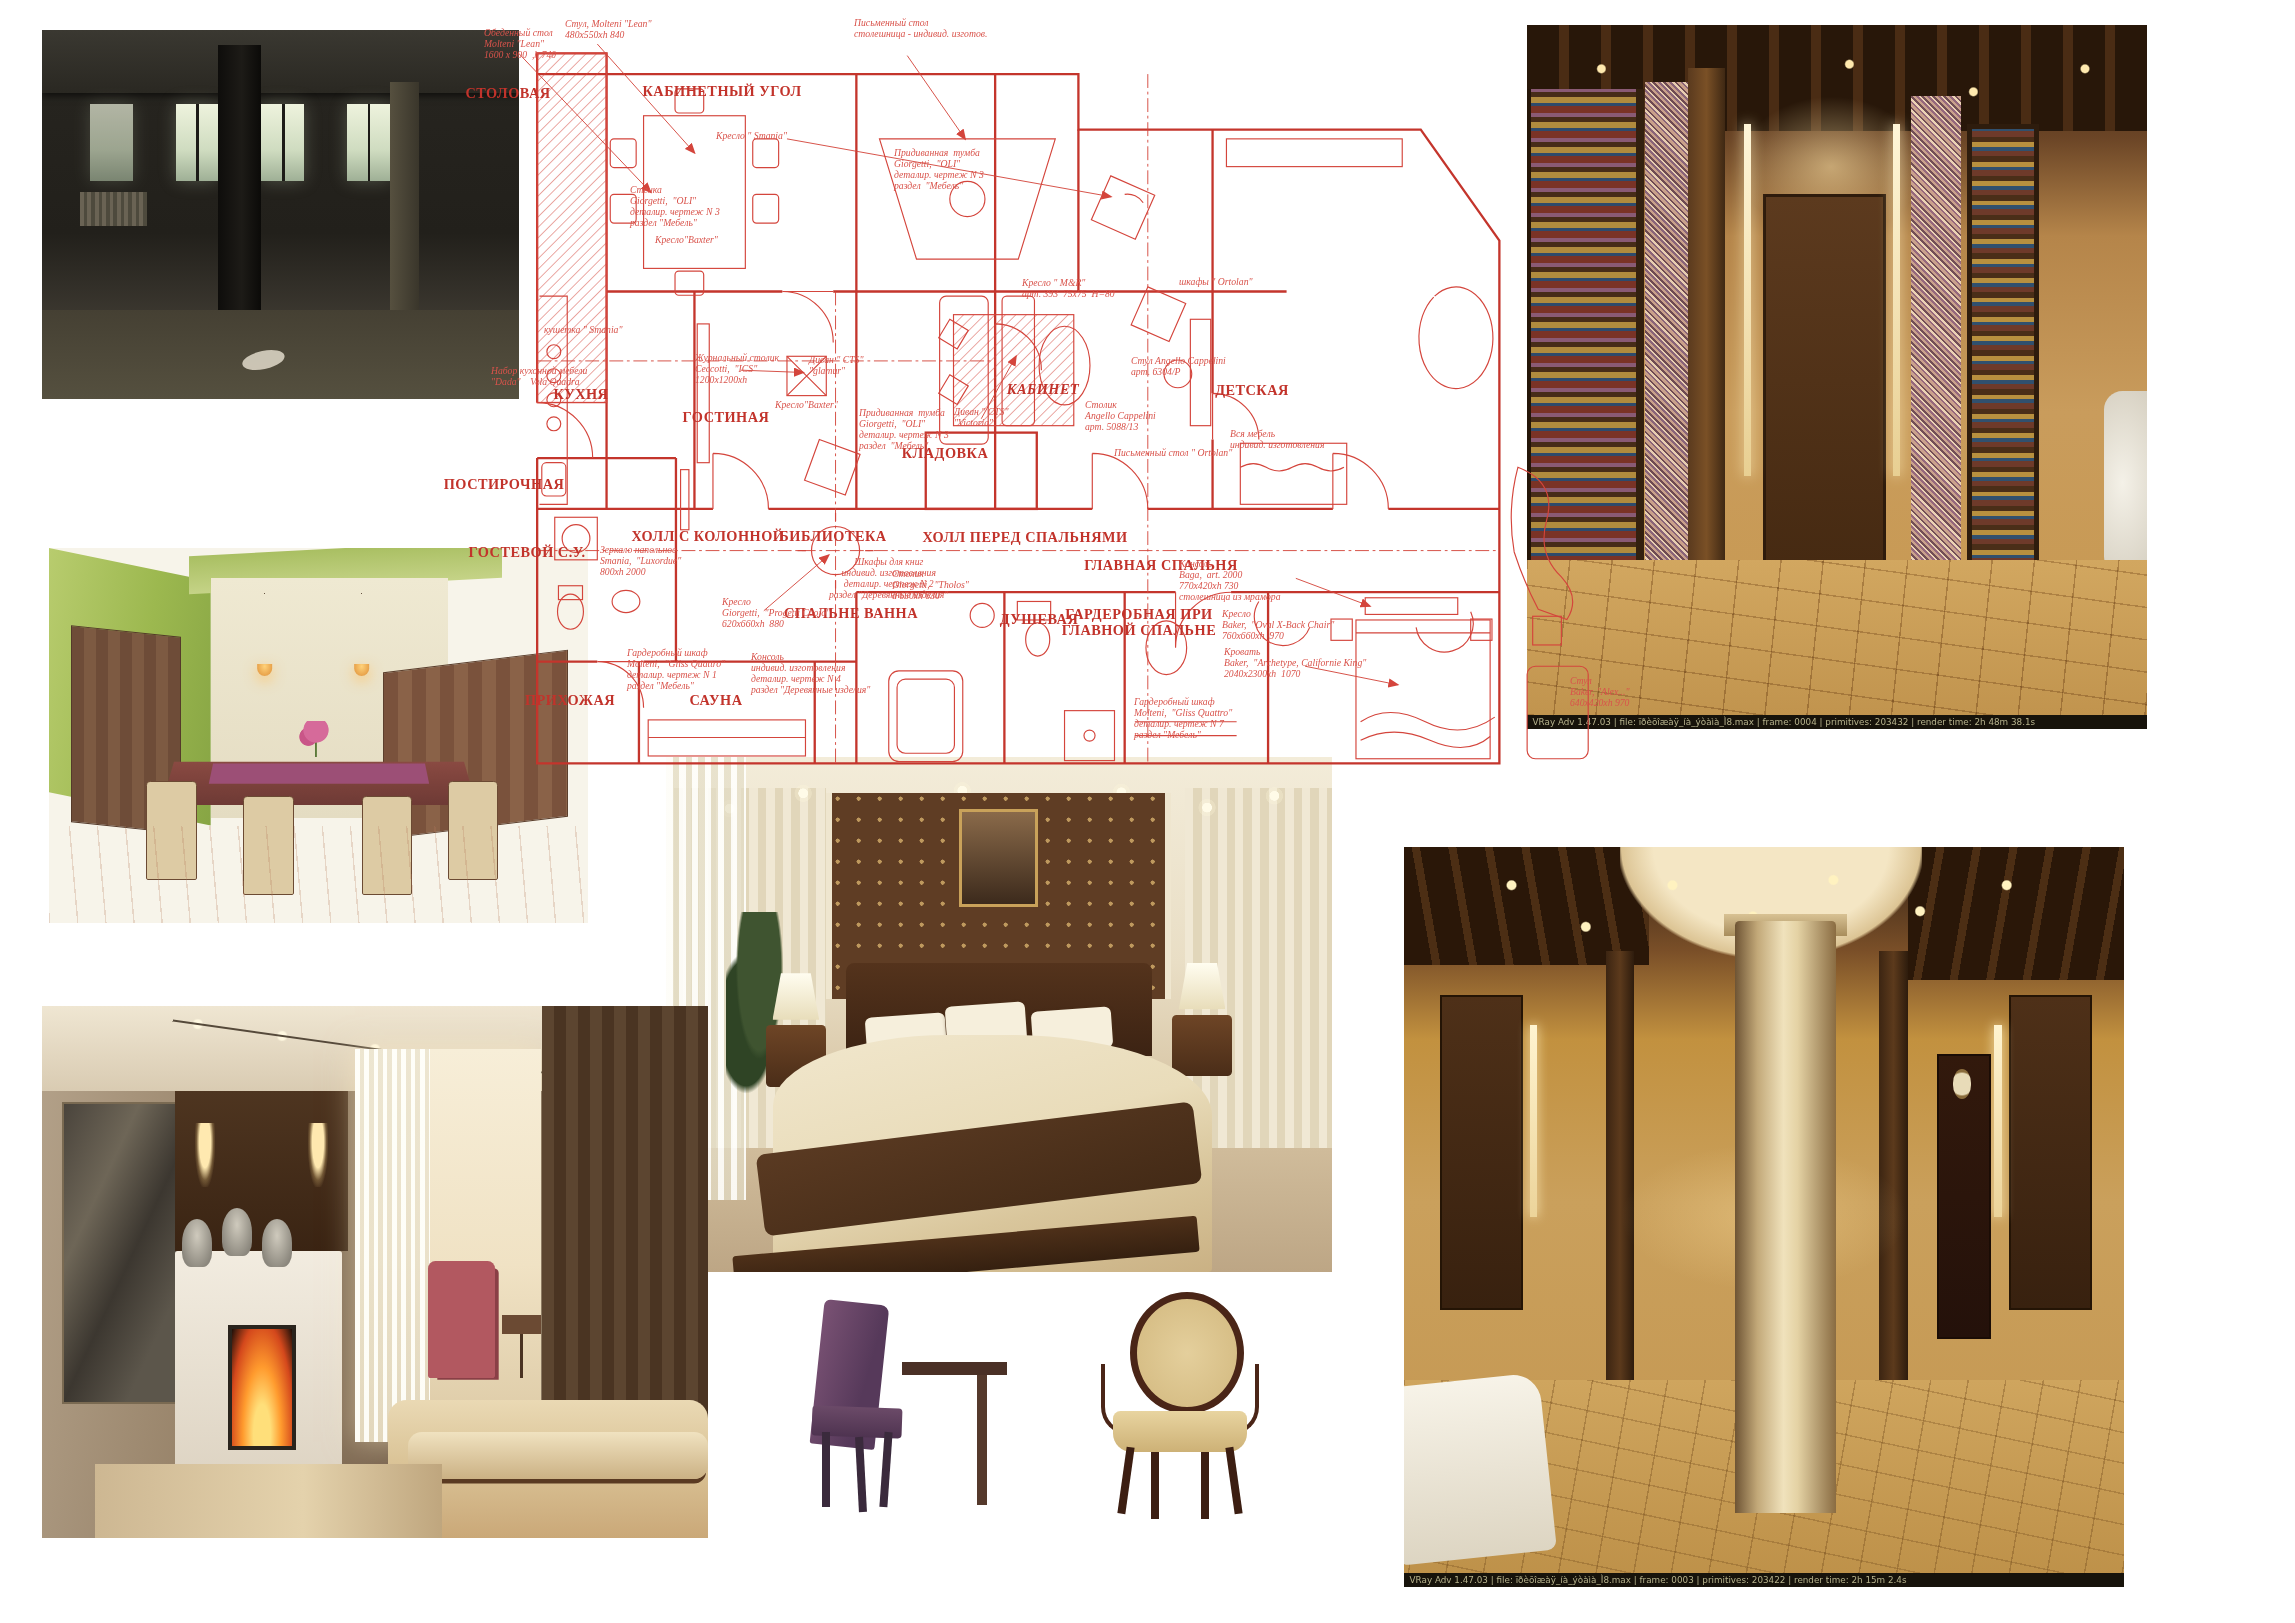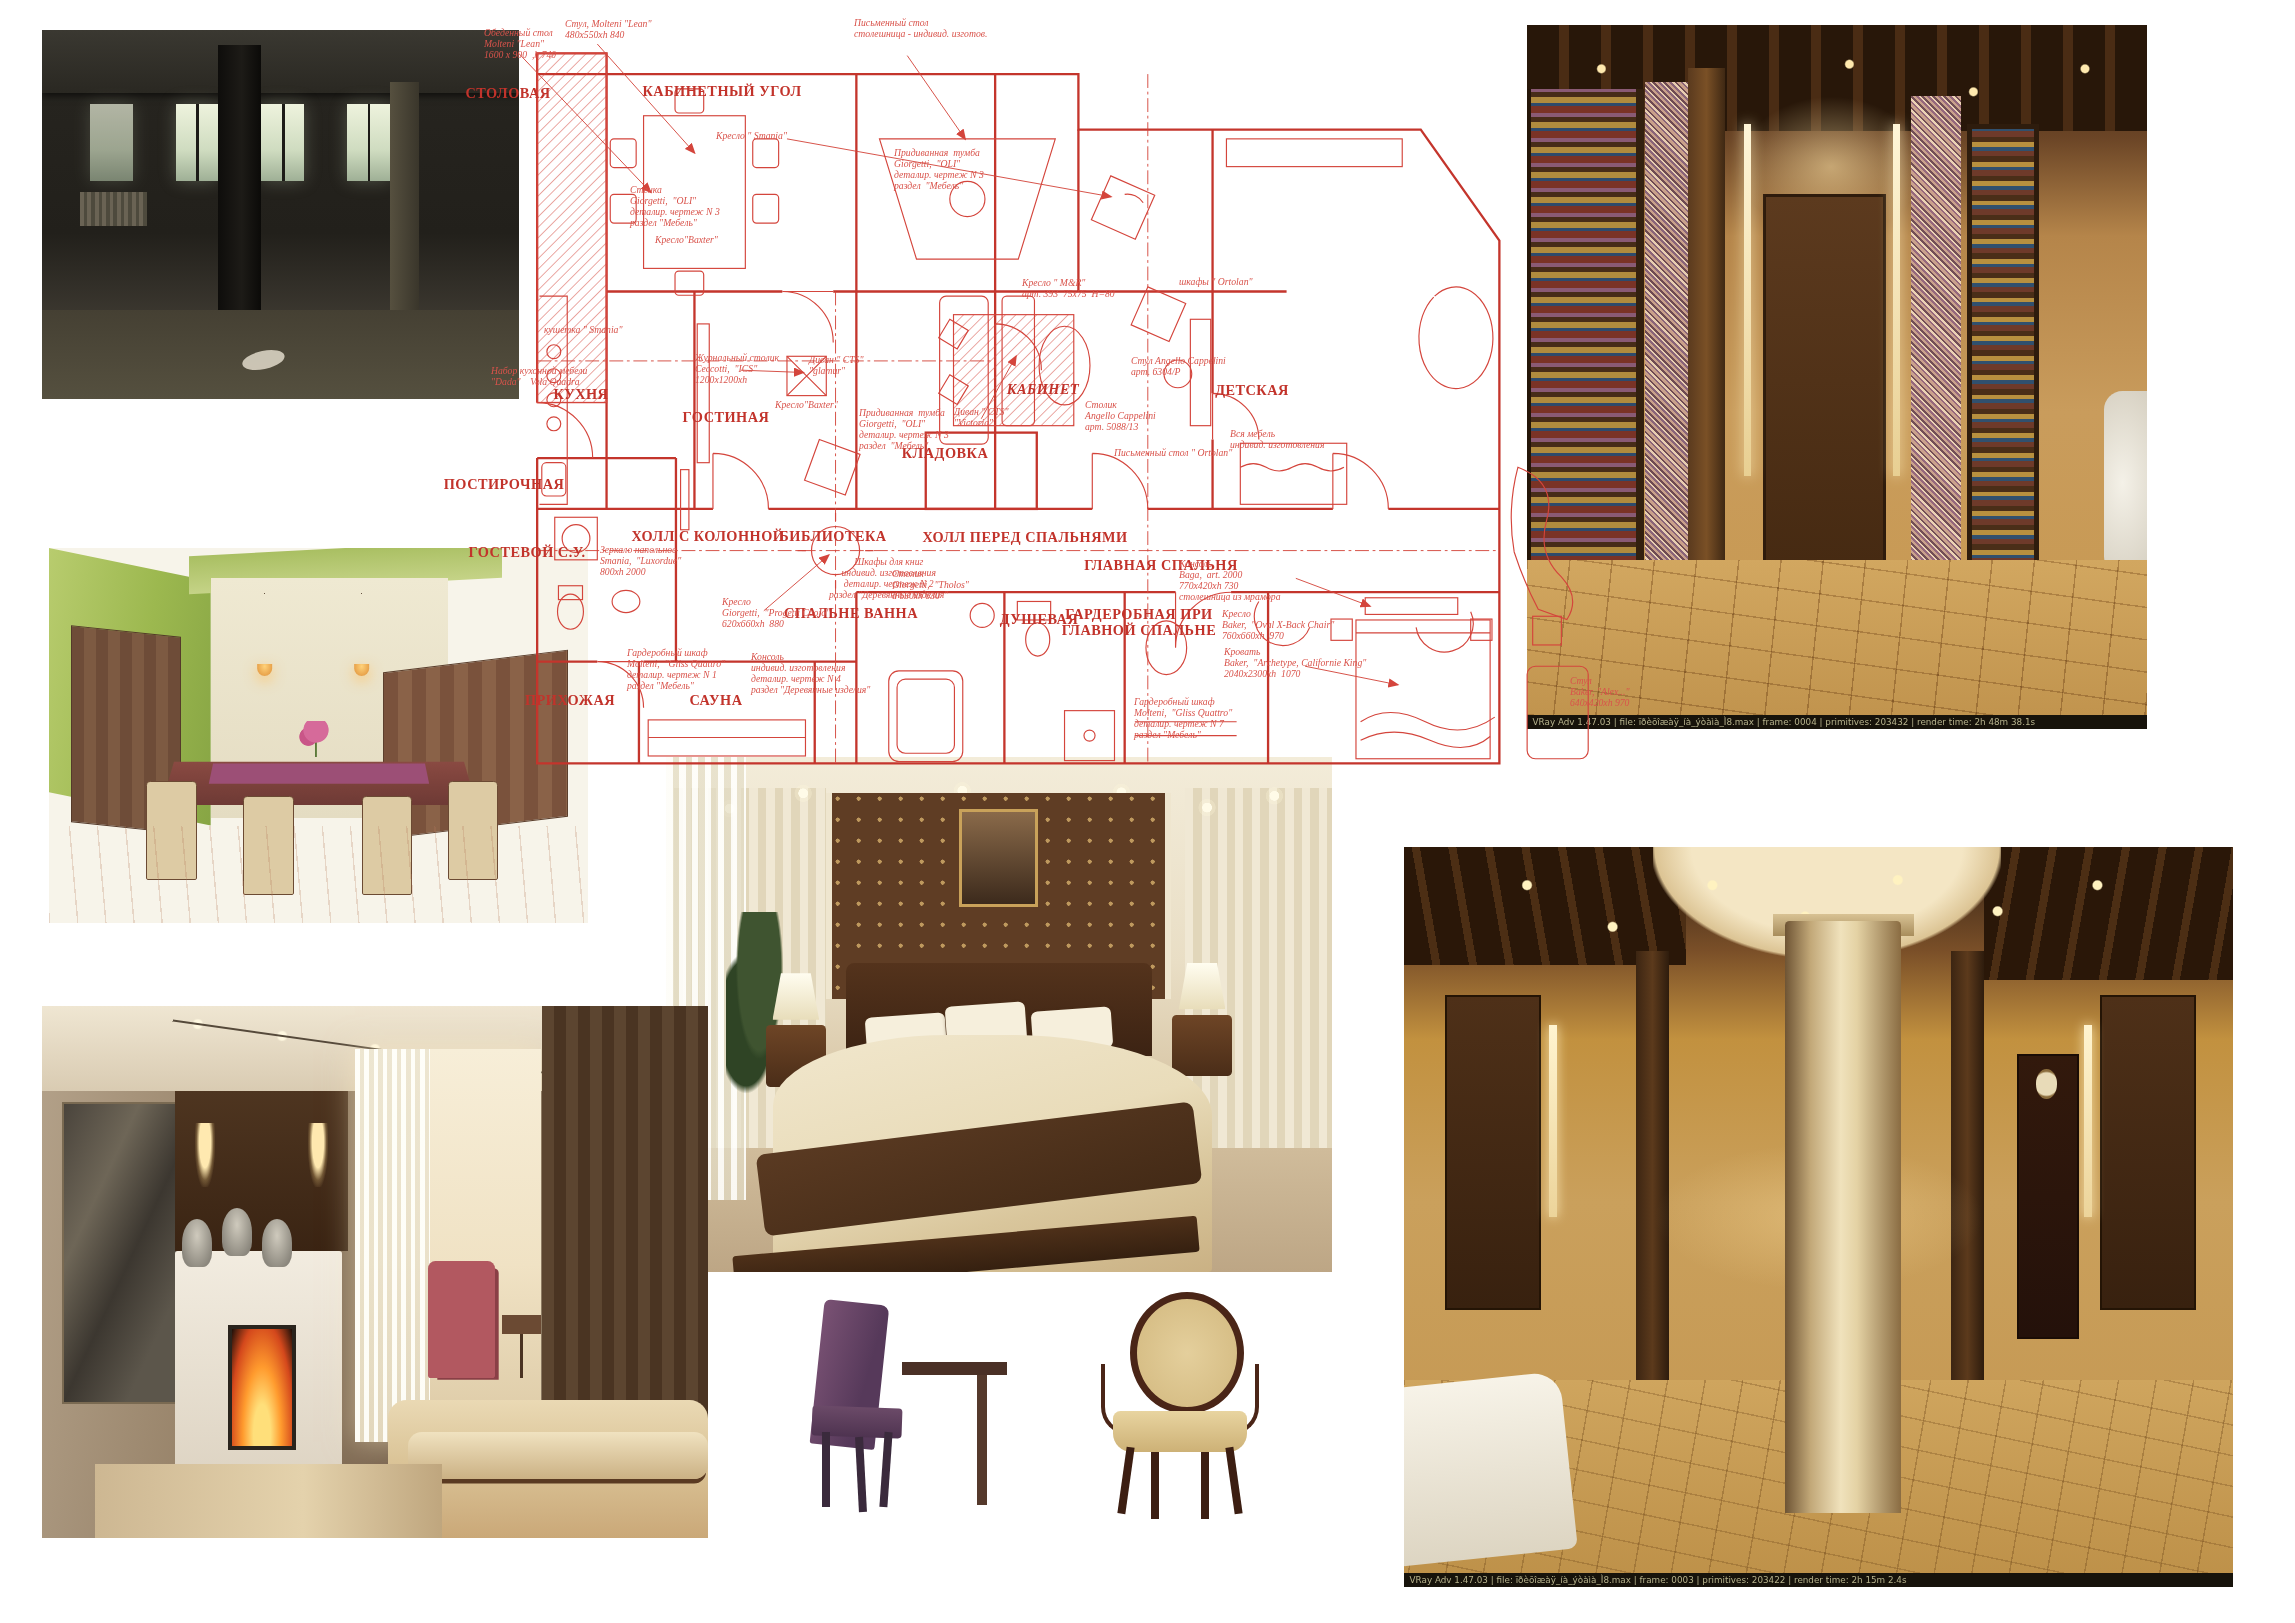--- a/index.html
+++ b/index.html
@@ -182,21 +182,21 @@
   #render-hallway .tub{position:absolute;left:93%;top:52%;width:10%;height:26%;
      background:radial-gradient(ellipse at 30% 50%,#f4f1e8,#cfc8b8);border-radius:18.5px;}
   #render-hallway .floor{position:absolute;left:0;bottom:2%;width:100%;height:22%;
      background:linear-gradient(180deg,#d2a760,#c1944e),
        repeating-linear-gradient(96deg,rgba(120,80,30,.35) 0 1.4px,transparent 1.4px 42px),
        repeating-linear-gradient(8deg,rgba(120,80,30,.3) 0 1.4px,transparent 1.4px 32px);
      background-blend-mode:multiply;}
   #render-hallway .glow{position:absolute;left:34%;top:10%;width:30%;height:20%;
      background:radial-gradient(ellipse,rgba(255,230,170,.55),transparent 70%);}
   
-  #render-hall{left:1404px;top:847px;width:829px;height:740px;z-index:2;
+  #render-hall{left:1404px;top:847px;width:720px;height:740px;z-index:2;
      background:linear-gradient(180deg,#2e1f14 0%,#7a4f28 14%,#c2913f 26%,#caa05c 48%,#c69a55 75%,#b08443 100%);}
   #render-hall .coffer-l{position:absolute;left:0;top:0;width:34%;height:16%;
      background:repeating-linear-gradient(80deg,#2a1708 0 28px,#4c2e14 28px 36px),
                 repeating-linear-gradient(-10deg,rgba(0,0,0,.45) 0 9.3px,transparent 9.3px 23px);}
   #render-hall .coffer-r{position:absolute;right:0;top:0;width:30%;height:18%;
      background:repeating-linear-gradient(100deg,#2a1708 0 28px,#4c2e14 28px 36px),
                 repeating-linear-gradient(10deg,rgba(0,0,0,.45) 0 9.3px,transparent 9.3px 23px);}
   #render-hall .dome{position:absolute;left:30%;top:0;width:42%;height:15%;
      background:radial-gradient(ellipse at 50% 0%,#f4e6c4 0 55%,#dcc494 70%,transparent 72%);}
   #render-hall .halo-lights{position:absolute;left:8%;top:1%;width:86%;height:14%;

